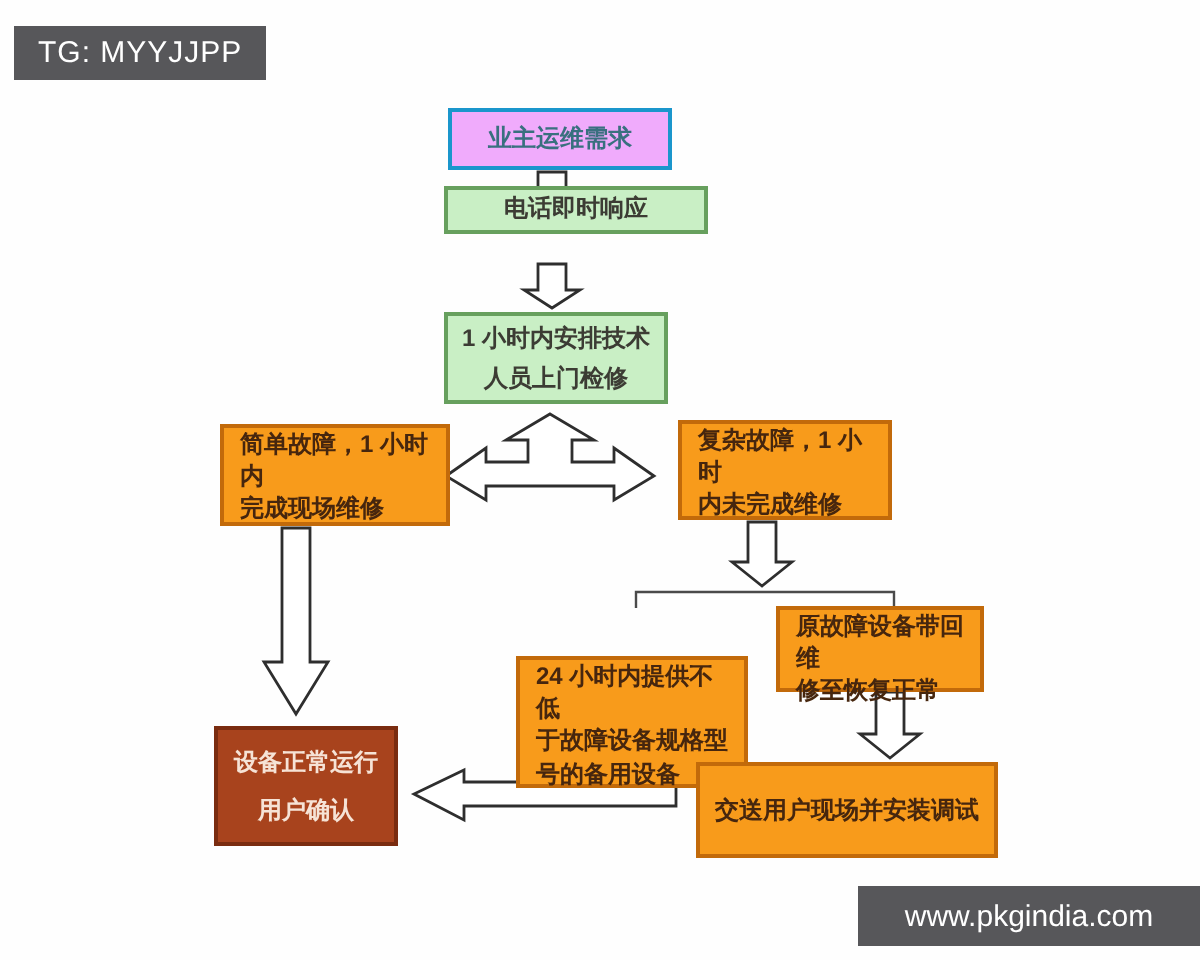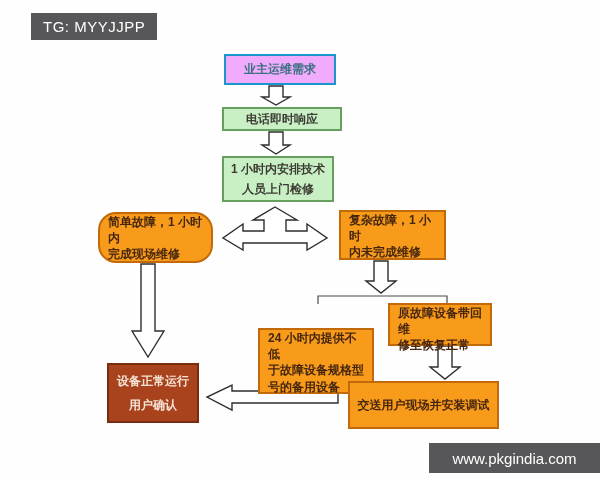--- a/index.html
+++ b/index.html
@@ -3,42 +3,42 @@
 <meta charset="utf-8">
 <style>
   html,body{margin:0;padding:0;background:#ffffff;}
   .canvas{
     position:relative;width:600px;height:480px;background:#fefefe;
     font-family:"Liberation Sans","DejaVu Sans",sans-serif;overflow:hidden;
   }
   .badge{
     position:absolute;left:7px;top:13px;height:27px;
     background:#57575a;color:#ffffff;font-size:15px;letter-spacing:.5px;
-    display:flex;align-items:center;padding:0 12px;margin-left:24px;
+    display:flex;align-items:center;padding:0 12px;
   }
   .watermark{
     position:absolute;left:429px;top:443px;width:171px;height:30px;
     background:#57575a;color:#ffffff;font-size:15px;
     display:flex;align-items:center;justify-content:center;
   }
   .arrow-layer{position:absolute;left:0;top:0;width:600px;height:480px;}
   .node{
     position:absolute;box-sizing:border-box;display:flex;flex-direction:column;
     justify-content:space-evenly;font-weight:bold;font-size:12px;line-height:1.35;
   }
   .node.center{align-items:center;text-align:center;}
   .node.left{align-items:flex-start;text-align:left;padding-left:8px;padding-right:4px;}
   .cyan{background:#f0abfc;border:2px solid #1a96cc;color:#39707f;}
   .green{background:#c9efc5;border:2px solid #67a05e;color:#3c3c34;}
   .orange{background:#f89b1b;border:2px solid #c26a0a;color:#46260e;}
   .darkred{background:#a8431d;border:2px solid #7a2c10;color:#f6e3d6;}
   .n1{left:224px;top:54px;width:112px;height:31px;}
-  .n2{left:222px;top:107px;width:120px;height:24px;}
+  .n2{left:222px;top:93px;width:132px;height:24px;font-family:Liberation Mono, monospace;}
   .n3{left:222px;top:156px;width:112px;height:46px;}
-  .n4{left:98px;top:212px;width:115px;height:51px;border-radius:18px;}
+  .n4{left:110px;top:212px;width:115px;height:51px;}
   .n5{left:339px;top:210px;width:107px;height:50px;}
   .n6{left:258px;top:304px;width:116px;height:66px;margin-top:24px;}
   .n7{left:388px;top:303px;width:104px;height:43px;}
   .n8{left:348px;top:381px;width:151px;height:48px;}
   .n9{left:107px;top:363px;width:92px;height:60px;}
 </style>
 </head>
 <body>
 
 <div class="canvas">

